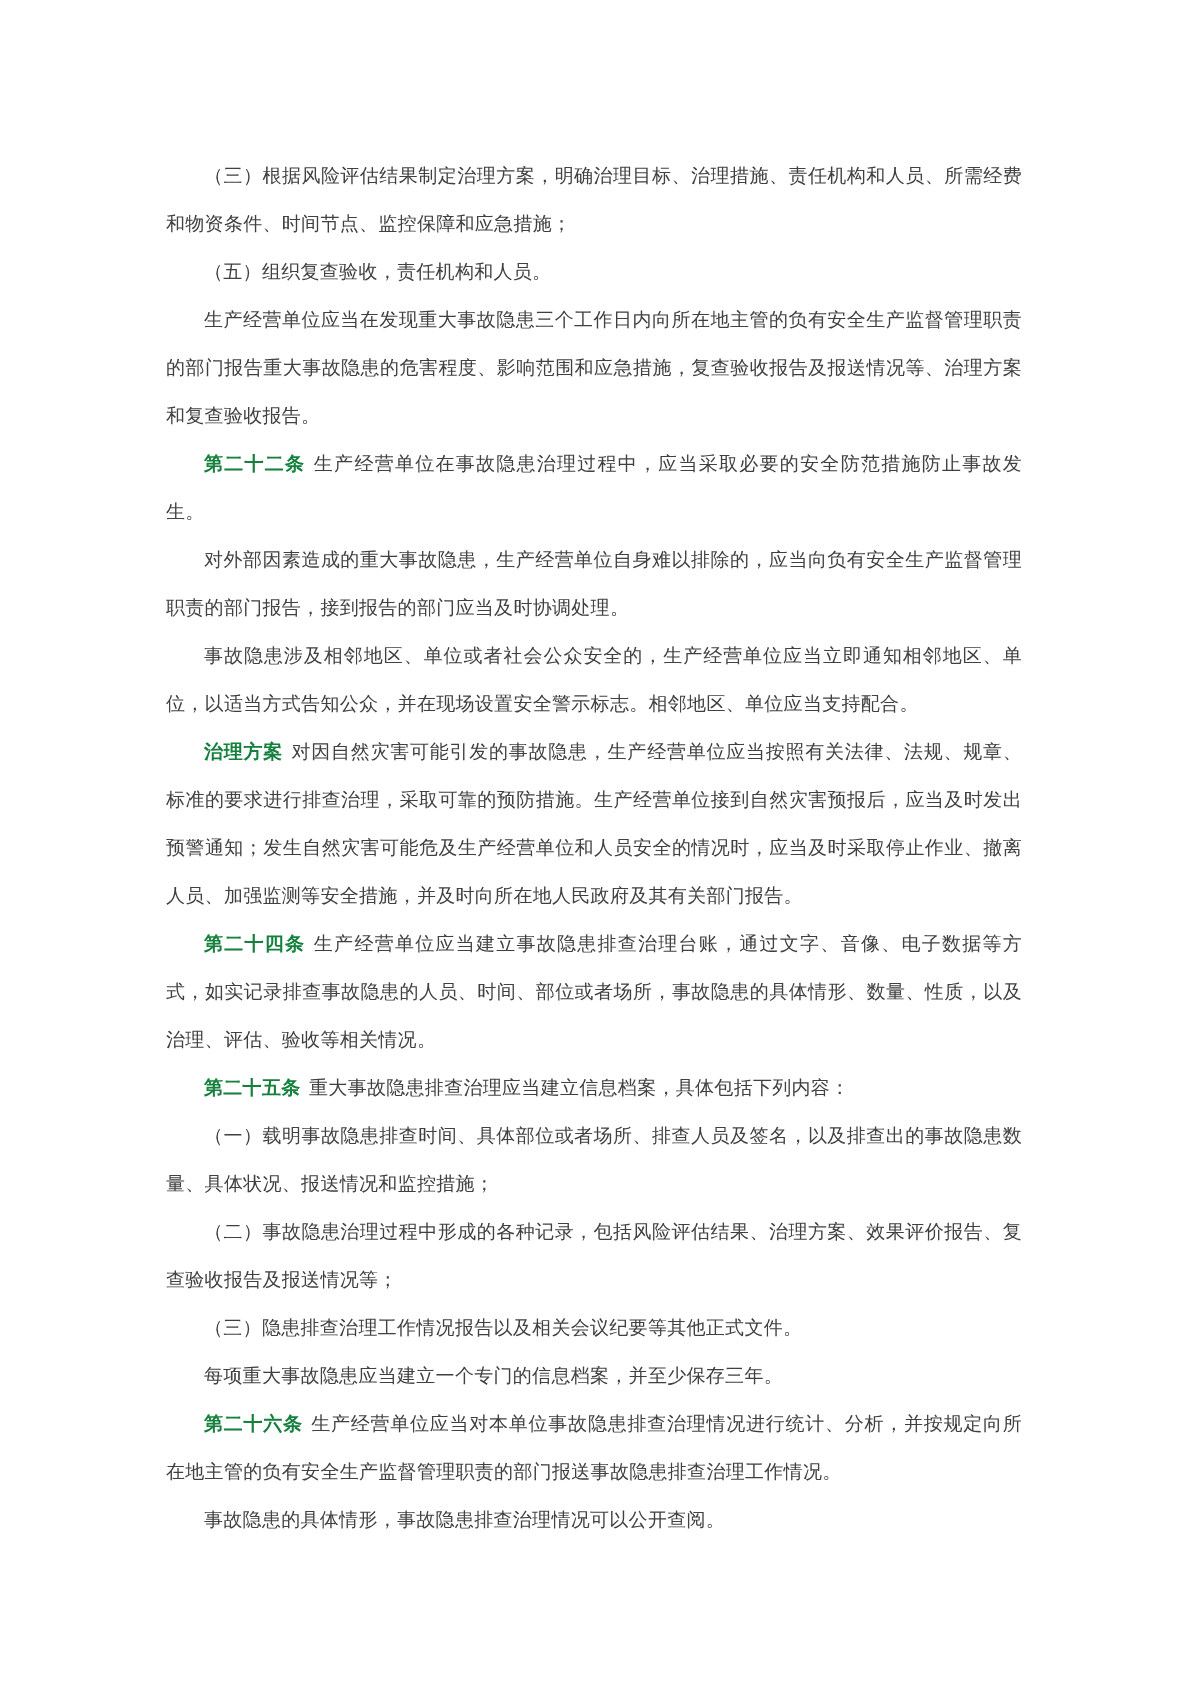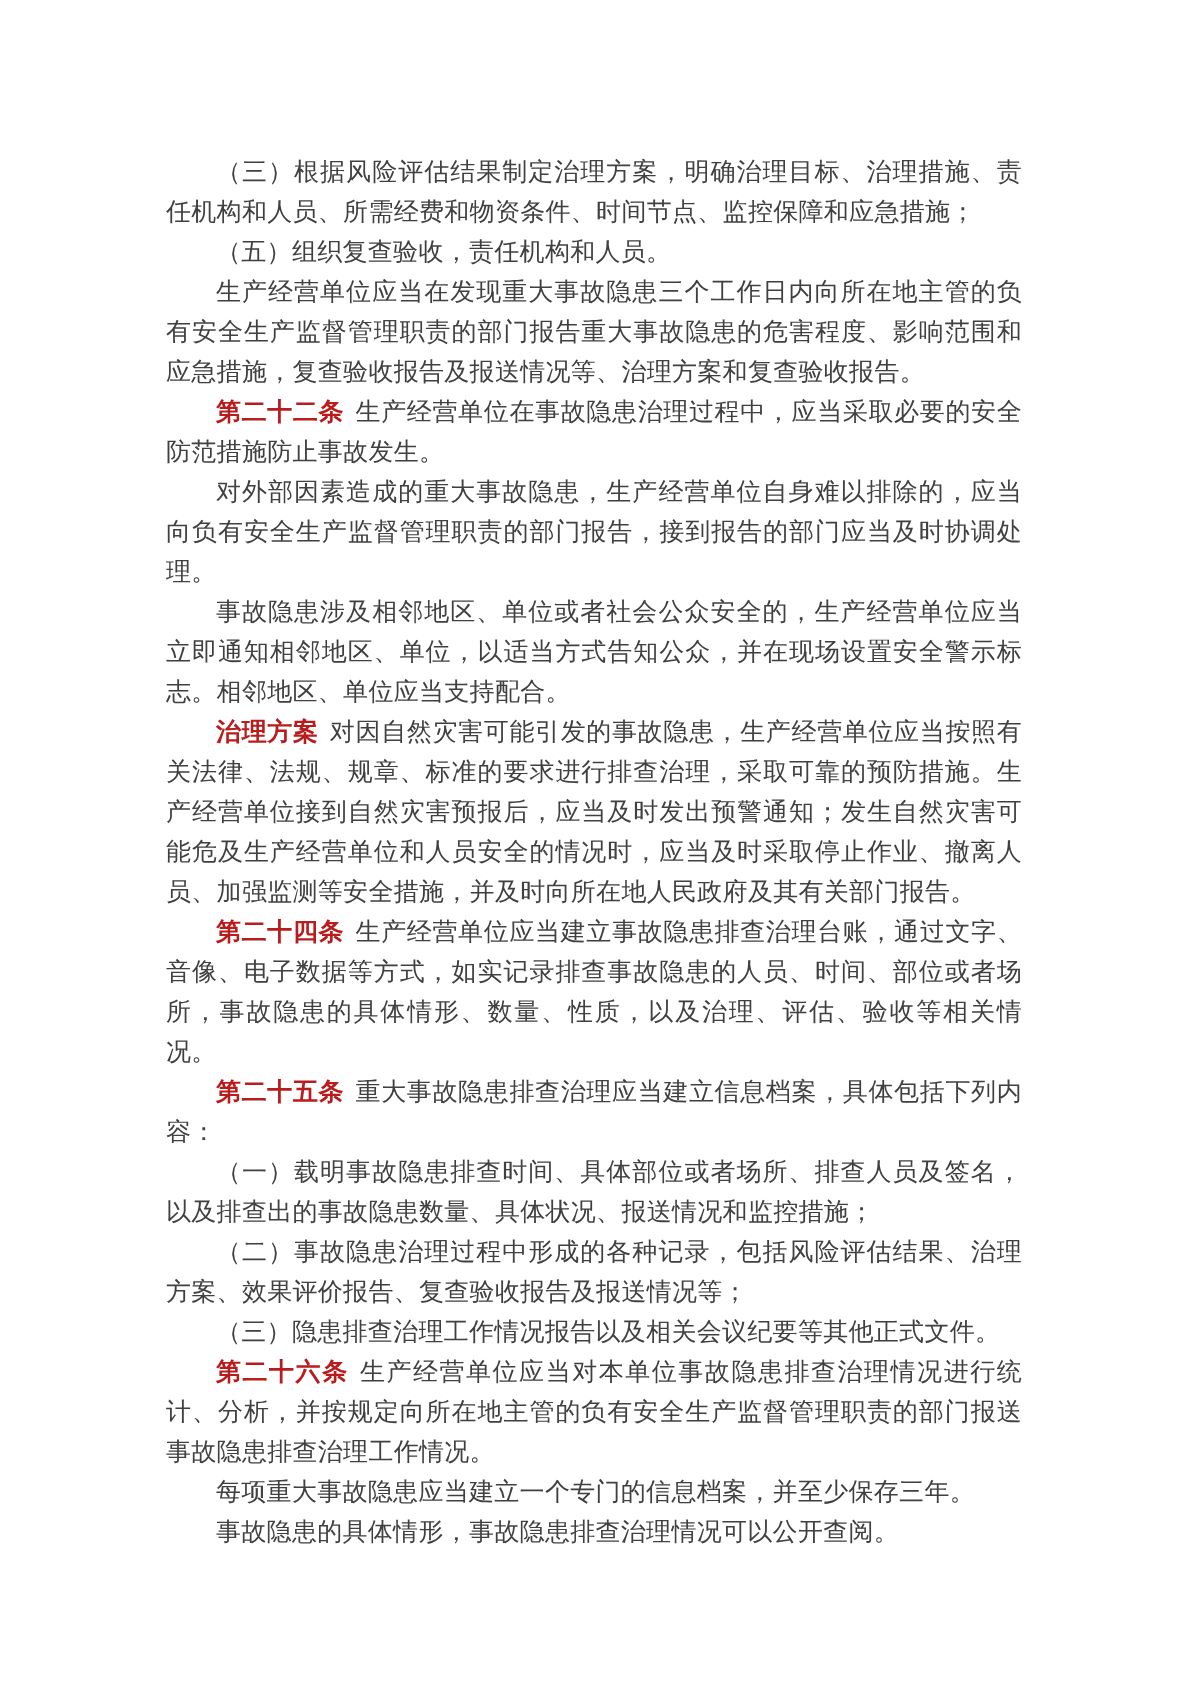--- a/index.html
+++ b/index.html
@@ -19,49 +19,49 @@
     height: 1683px;
     padding: 152px 168px 0 166px;
     background: #ffffff;
   }
   .doc-body {
     width: 856px;
   }
   .para {
     margin: 0;
     padding: 0;
-    font-size: 25px;
-    line-height: 40px;
+    font-size: 19px;
+    line-height: 48px;
     color: #404040;
     text-align: justify;
     text-justify: inter-ideograph;
     text-indent: 2em;
     letter-spacing: 0.3px;
     word-break: break-all;
   }
   .article-num {
     font-weight: bold;
-    color: #b91c1c;
+    color: #15803d;
     margin-right: 0.45em;
   }
 </style>
 </head>
 <body>
 
 <div class="page">
   <div class="doc-body">
       <p class="para">（三）根据风险评估结果制定治理方案，明确治理目标、治理措施、责任机构和人员、所需经费和物资条件、时间节点、监控保障和应急措施；</p>
       <p class="para">（五）组织复查验收，责任机构和人员。</p>
       <p class="para">生产经营单位应当在发现重大事故隐患三个工作日内向所在地主管的负有安全生产监督管理职责的部门报告重大事故隐患的危害程度、影响范围和应急措施，复查验收报告及报送情况等、治理方案和复查验收报告。</p>
       <p class="para"><span class="article-num">第二十二条</span>生产经营单位在事故隐患治理过程中，应当采取必要的安全防范措施防止事故发生。</p>
       <p class="para">对外部因素造成的重大事故隐患，生产经营单位自身难以排除的，应当向负有安全生产监督管理职责的部门报告，接到报告的部门应当及时协调处理。</p>
       <p class="para">事故隐患涉及相邻地区、单位或者社会公众安全的，生产经营单位应当立即通知相邻地区、单位，以适当方式告知公众，并在现场设置安全警示标志。相邻地区、单位应当支持配合。</p>
       <p class="para"><span class="article-num">治理方案</span>对因自然灾害可能引发的事故隐患，生产经营单位应当按照有关法律、法规、规章、标准的要求进行排查治理，采取可靠的预防措施。生产经营单位接到自然灾害预报后，应当及时发出预警通知；发生自然灾害可能危及生产经营单位和人员安全的情况时，应当及时采取停止作业、撤离人员、加强监测等安全措施，并及时向所在地人民政府及其有关部门报告。</p>
       <p class="para"><span class="article-num">第二十四条</span>生产经营单位应当建立事故隐患排查治理台账，通过文字、音像、电子数据等方式，如实记录排查事故隐患的人员、时间、部位或者场所，事故隐患的具体情形、数量、性质，以及治理、评估、验收等相关情况。</p>
       <p class="para"><span class="article-num">第二十五条</span>重大事故隐患排查治理应当建立信息档案，具体包括下列内容：</p>
       <p class="para">（一）载明事故隐患排查时间、具体部位或者场所、排查人员及签名，以及排查出的事故隐患数量、具体状况、报送情况和监控措施；</p>
       <p class="para">（二）事故隐患治理过程中形成的各种记录，包括风险评估结果、治理方案、效果评价报告、复查验收报告及报送情况等；</p>
       <p class="para">（三）隐患排查治理工作情况报告以及相关会议纪要等其他正式文件。</p>
+      <p class="para">每项重大事故隐患应当建立一个专门的信息档案，并至少保存三年。</p>
       <p class="para"><span class="article-num">第二十六条</span>生产经营单位应当对本单位事故隐患排查治理情况进行统计、分析，并按规定向所在地主管的负有安全生产监督管理职责的部门报送事故隐患排查治理工作情况。</p>
-      <p class="para">每项重大事故隐患应当建立一个专门的信息档案，并至少保存三年。</p>
       <p class="para">事故隐患的具体情形，事故隐患排查治理情况可以公开查阅。</p>
     </div>
 </div>
 
 </body></html>

